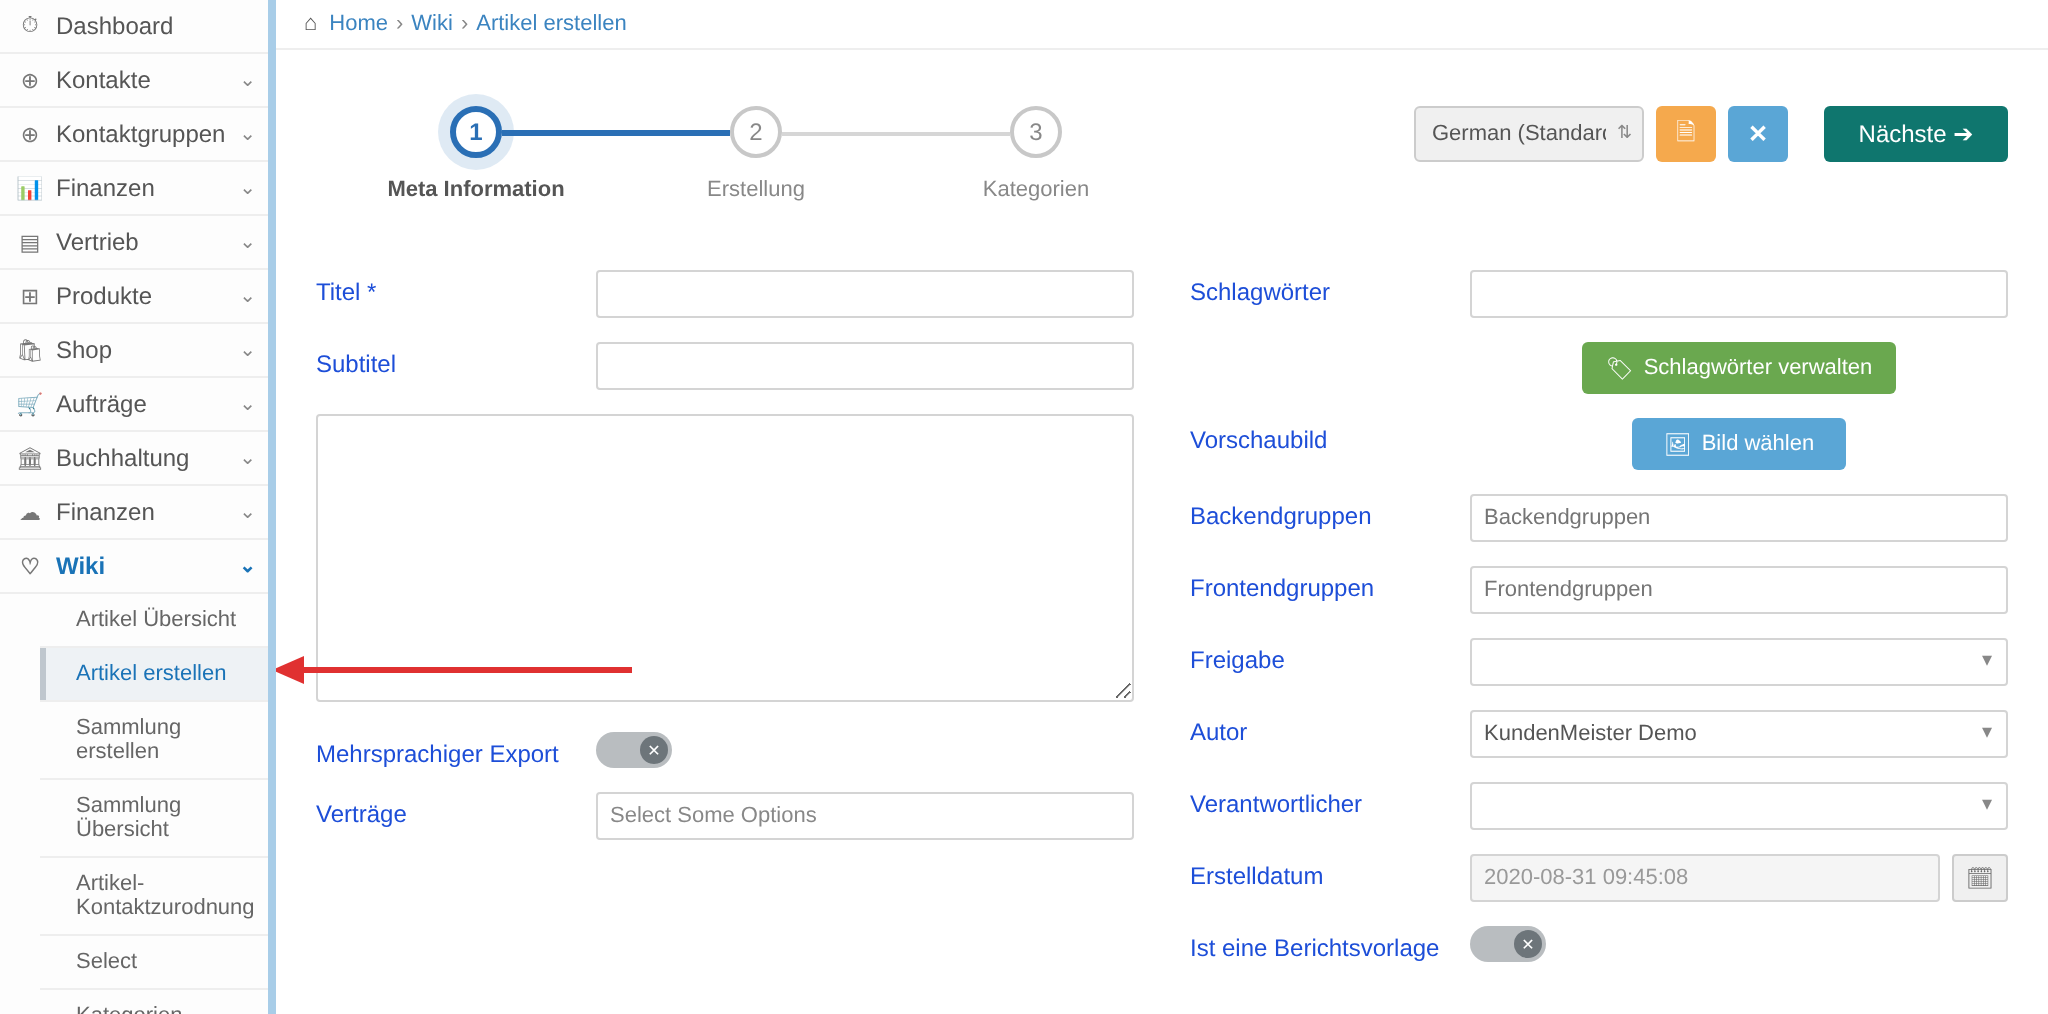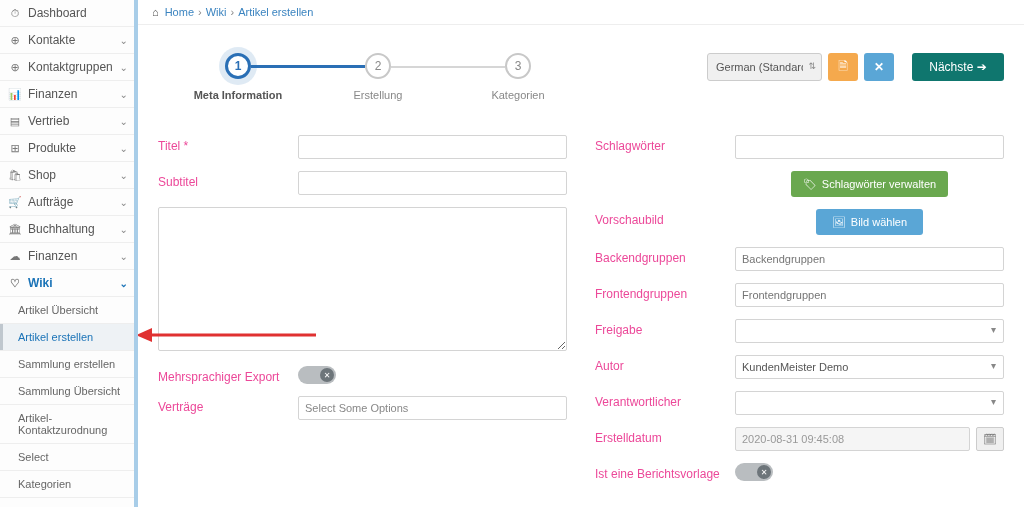--- a/index.html
+++ b/index.html
@@ -5,21 +5,21 @@
   * { box-sizing: border-box; margin: 0; padding: 0; }
   html, body { width: 1024px; height: 507px; font-family: "Helvetica Neue", Arial, sans-serif; font-size: 12px; color: #555; background: #fff; overflow: hidden; }
   body { display: flex; }
 
   
   .sidebar { width: 138px; height: 100%; border-right: 4px solid #a8cde8; background: #fdfdfd; display: flex; flex-direction: column; }
   .side-item { display: flex; align-items: center; gap: 6px; padding: 6px 8px; border-bottom: 1px solid #eee; cursor: pointer; color: #555; position: relative; }
   .side-item .chev { position: absolute; right: 6px; font-size: 10px; color: #888; }
   .side-item.active { color: #1a73b7; font-weight: 600; }
   .side-item.active .chev { color: #1a73b7; }
-  .sub-item { padding: 7px 8px 7px 18px; border-bottom: 1px solid #eee; cursor: pointer; color: #666; font-size: 11px; position: relative; }
+  .sub-item { padding: 7px 8px 7px 18px; border-bottom: 1px solid #eee; cursor: pointer; color: #666; font-size: 11px; position: relative; margin-left: 20px; }
   .sub-item.sel { background: #eef2f5; color: #1a73b7; }
   .sub-item.sel::before { content: ""; position: absolute; left: 0; top: 0; bottom: 0; width: 3px; background: #bfc7ce; }
   .side-ico { width: 14px; display: inline-flex; justify-content: center; font-size: 11px; color: #777; }
 
   
   .main { flex: 1; height: 100%; display: flex; flex-direction: column; background: #fff; }
   .breadcrumb { padding: 6px 14px; border-bottom: 1px solid #eee; font-size: 11px; color: #888; display: flex; align-items: center; gap: 4px; }
   .breadcrumb a { color: #3b84c0; text-decoration: none; }
   .breadcrumb .home-ico { font-size: 11px; color: #555; margin-right: 2px; }
 
@@ -43,21 +43,21 @@
   .lang-wrap::after { content: "⇅"; font-size: 9px; position: absolute; right: 6px; top: 8px; color: #888; }
   .btn { height: 28px; border: none; border-radius: 3px; color: #fff; display: inline-flex; align-items: center; justify-content: center; padding: 0 10px; font-size: 12px; cursor: pointer; }
   .btn-orange { background: #f5a94d; width: 30px; }
   .btn-blue-x { background: #5aa6d6; width: 30px; font-weight: bold; }
   .btn-next { background: #0f766e; width: 92px; font-size: 12px; margin-left: 12px; }
 
   
   .form-grid { display: grid; grid-template-columns: 1fr 1fr; column-gap: 28px; margin-top: 34px; }
   .col { display: flex; flex-direction: column; }
   .row { display: flex; align-items: flex-start; margin-bottom: 12px; }
-  .lbl { width: 140px; font-size: 12px; color: #ec4899; padding-top: 4px; flex-shrink: 0; }
+  .lbl { width: 140px; font-size: 12px; color: #1d4ed8; padding-top: 4px; flex-shrink: 0; }
   .ctl { flex: 1; }
   input.text, .multiselect, select.combo, .date-input { width: 100%; height: 24px; border: 1px solid #d4d4d4; border-radius: 2px; padding: 0 6px; font-size: 11px; color: #555; background: #fff; }
   textarea.ta { width: 100%; height: 144px; border: 1px solid #d4d4d4; border-radius: 2px; padding: 4px 6px; font-size: 11px; resize: vertical; }
   .multiselect { display: flex; align-items: center; color: #888; min-height: 24px; }
   .btn-tag { background: #6aa84f; color: #fff; border: none; border-radius: 3px; height: 26px; padding: 0 12px; font-size: 11px; cursor: pointer; display: inline-flex; align-items: center; gap: 5px; }
   .btn-imgsel { background: #5aa6d6; color: #fff; border: none; border-radius: 3px; height: 26px; padding: 0 16px; font-size: 11px; cursor: pointer; display: inline-flex; align-items: center; gap: 5px; }
   .combo-wrap { position: relative; width: 100%; }
   .combo-wrap .caret { position: absolute; right: 8px; top: 5px; font-size: 10px; color: #888; pointer-events: none; }
   .date-row { display: flex; gap: 6px; align-items: center; width: 100%; }
   .date-input { flex: 1; background: #f5f5f5; color: #999; }

